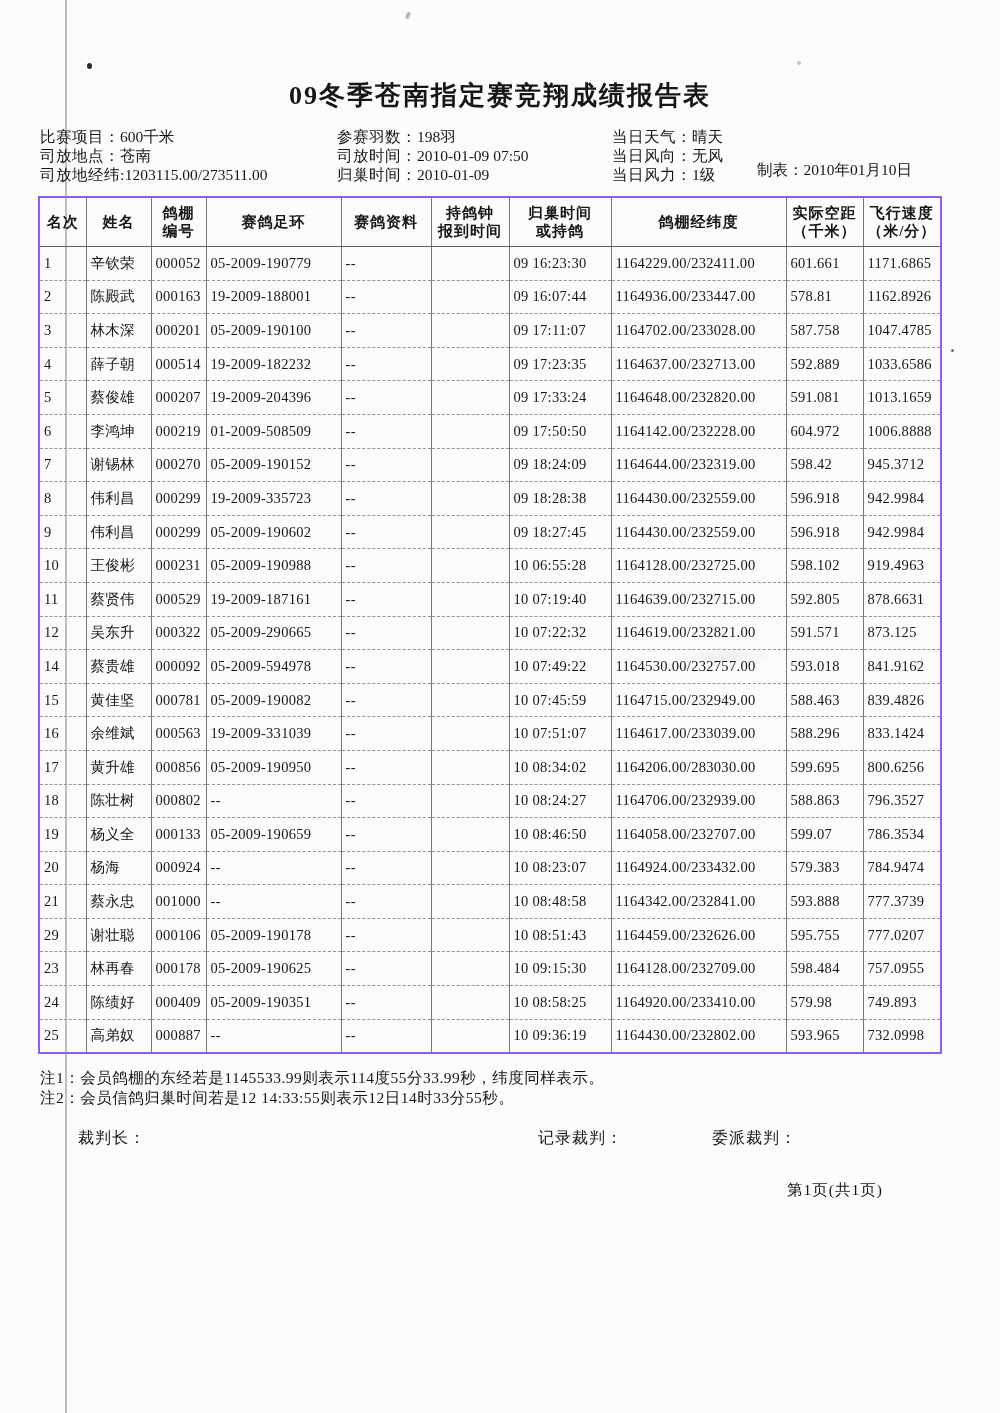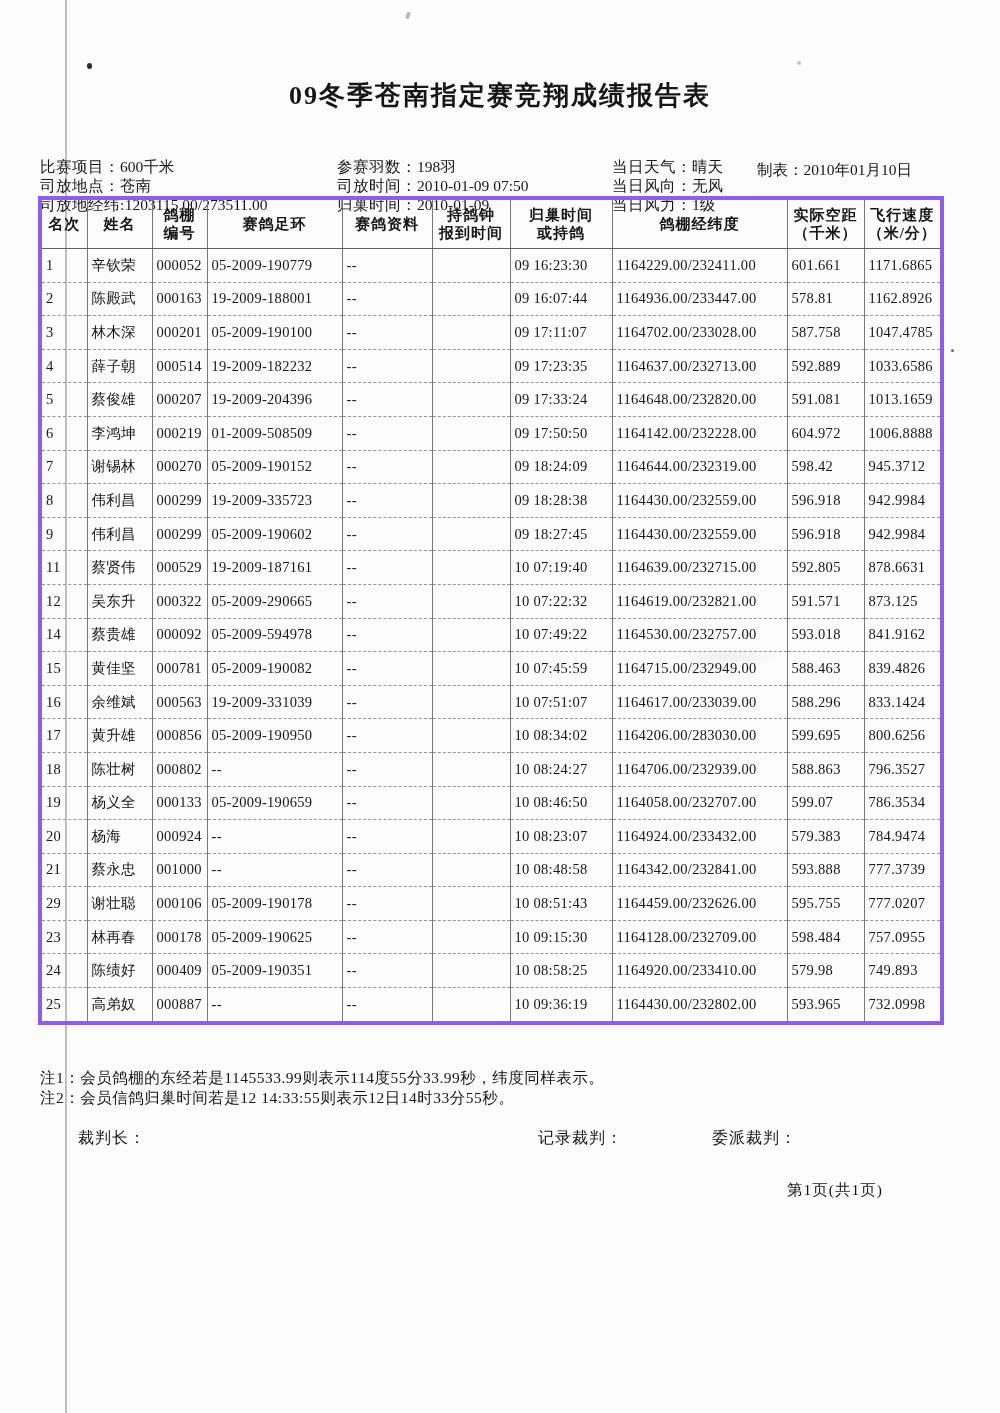--- a/index.html
+++ b/index.html
@@ -6,30 +6,30 @@
   body{
     width:1000px;height:1413px;position:relative;
     background:#fcfcfc;color:#161616;
     font-family:"Liberation Serif","DejaVu Serif",serif;
     overflow:hidden;
   }
   .page-title{
     position:absolute;top:78px;left:0;width:100%;
     text-align:center;font-size:26px;font-weight:bold;letter-spacing:2px;
   }
-  .meta-col{position:absolute;font-size:15.5px;line-height:18.8px;white-space:nowrap;margin-top:30px;}
+  .meta-col{position:absolute;font-size:15.5px;line-height:18.8px;white-space:nowrap;}
   .meta-col-left{top:128px;left:40px;}
   .meta-col-middle{top:128px;left:337px;}
   .meta-col-right{top:128px;left:612px;}
   .meta-made{position:absolute;top:160px;left:757px;font-size:15.5px;white-space:nowrap;}
   .meta-line .lbl{letter-spacing:0.5px;}
   table.results{
     position:absolute;left:38px;top:196px;width:902px;
     border-collapse:collapse;table-layout:fixed;
-    border:4px solid #8b5cf6;
+    border:2px solid #8b5cf6;
   }
   table.results col.c1{width:47px}
   table.results col.c2{width:65px}
   table.results col.c3{width:55px}
   table.results col.c4{width:135px}
   table.results col.c5{width:90px}
   table.results col.c6{width:78px}
   table.results col.c7{width:102px}
   table.results col.c8{width:175px}
   table.results col.c9{width:77px}
@@ -250,20 +250,32 @@
         <td class="col-loft_no">000299</td>
         <td class="col-ring">05-2009-190602</td>
         <td class="col-info">--</td>
         <td class="col-clock"></td>
         <td class="col-return_time">09 18:27:45</td>
         <td class="col-coords">1164430.00/232559.00</td>
         <td class="col-distance">596.918</td>
         <td class="col-speed">942.9984</td>
       </tr>
       <tr>
+        <td class="col-rank">10</td>
+        <td class="col-name">王俊彬</td>
+        <td class="col-loft_no">000231</td>
+        <td class="col-ring">05-2009-190988</td>
+        <td class="col-info">--</td>
+        <td class="col-clock"></td>
+        <td class="col-return_time">10 06:55:28</td>
+        <td class="col-coords">1164128.00/232725.00</td>
+        <td class="col-distance">598.102</td>
+        <td class="col-speed">919.4963</td>
+      </tr>
+      <tr>
         <td class="col-rank">11</td>
         <td class="col-name">蔡贤伟</td>
         <td class="col-loft_no">000529</td>
         <td class="col-ring">19-2009-187161</td>
         <td class="col-info">--</td>
         <td class="col-clock"></td>
         <td class="col-return_time">10 07:19:40</td>
         <td class="col-coords">1164639.00/232715.00</td>
         <td class="col-distance">592.805</td>
         <td class="col-speed">878.6631</td>

